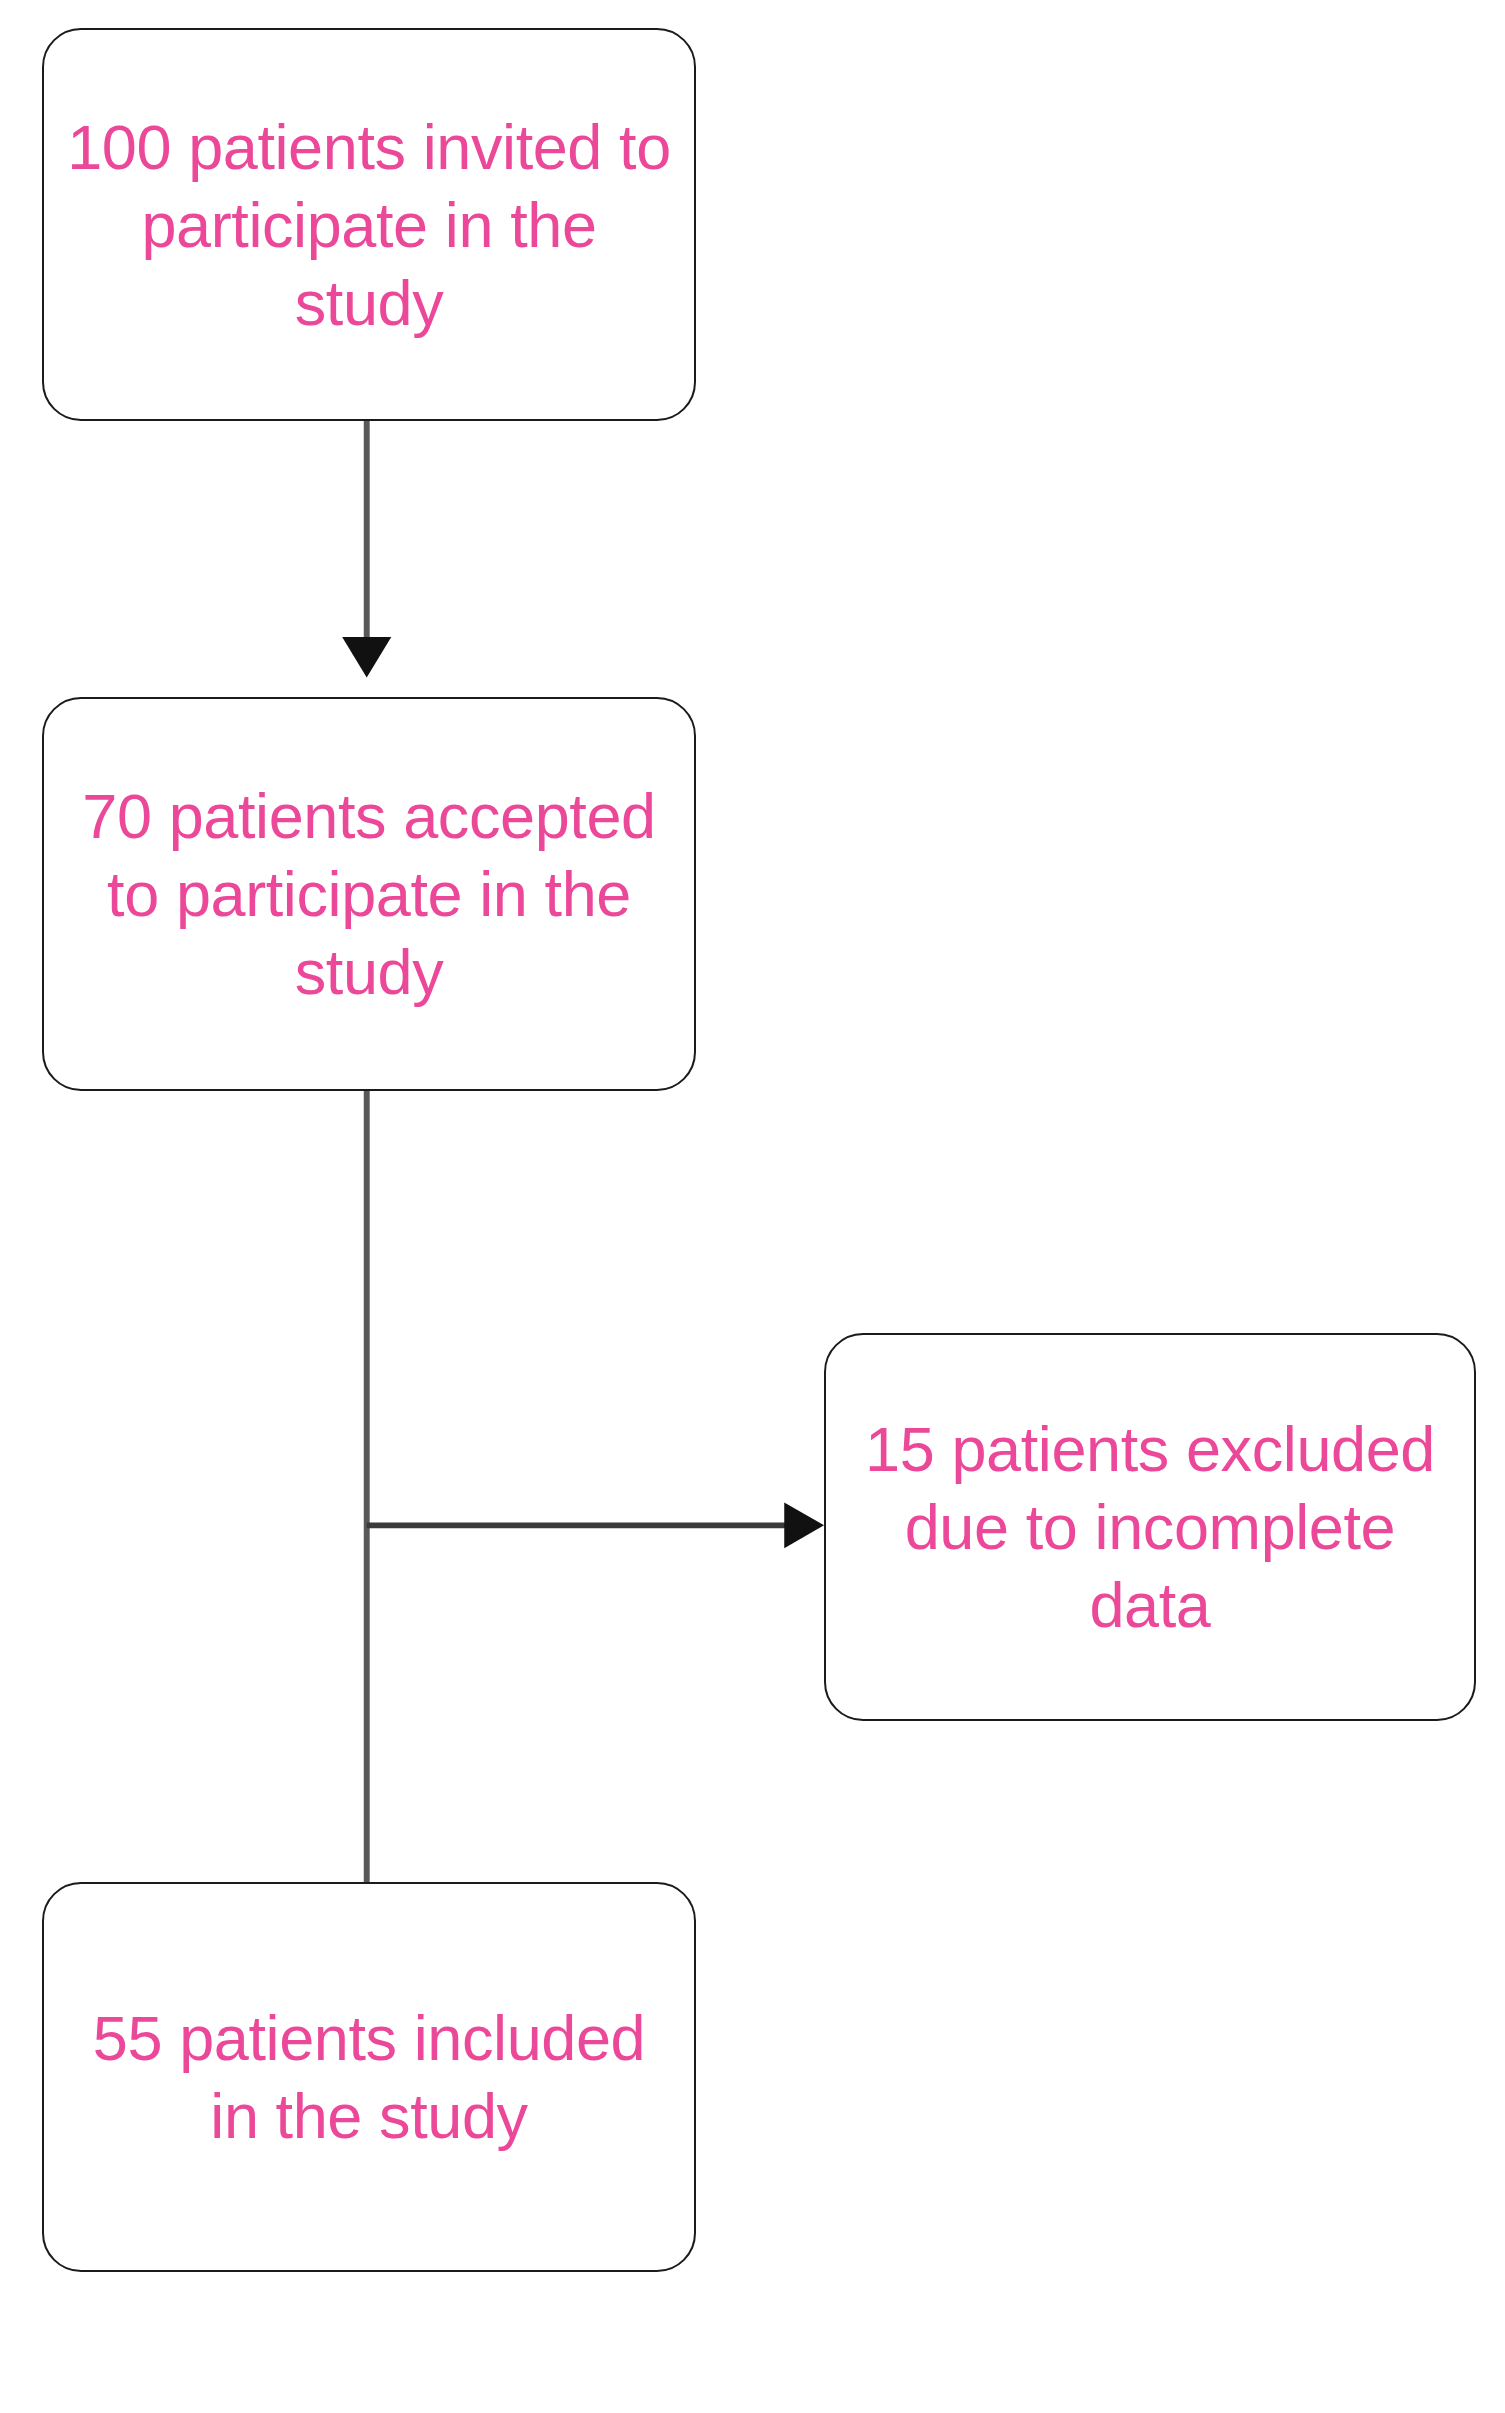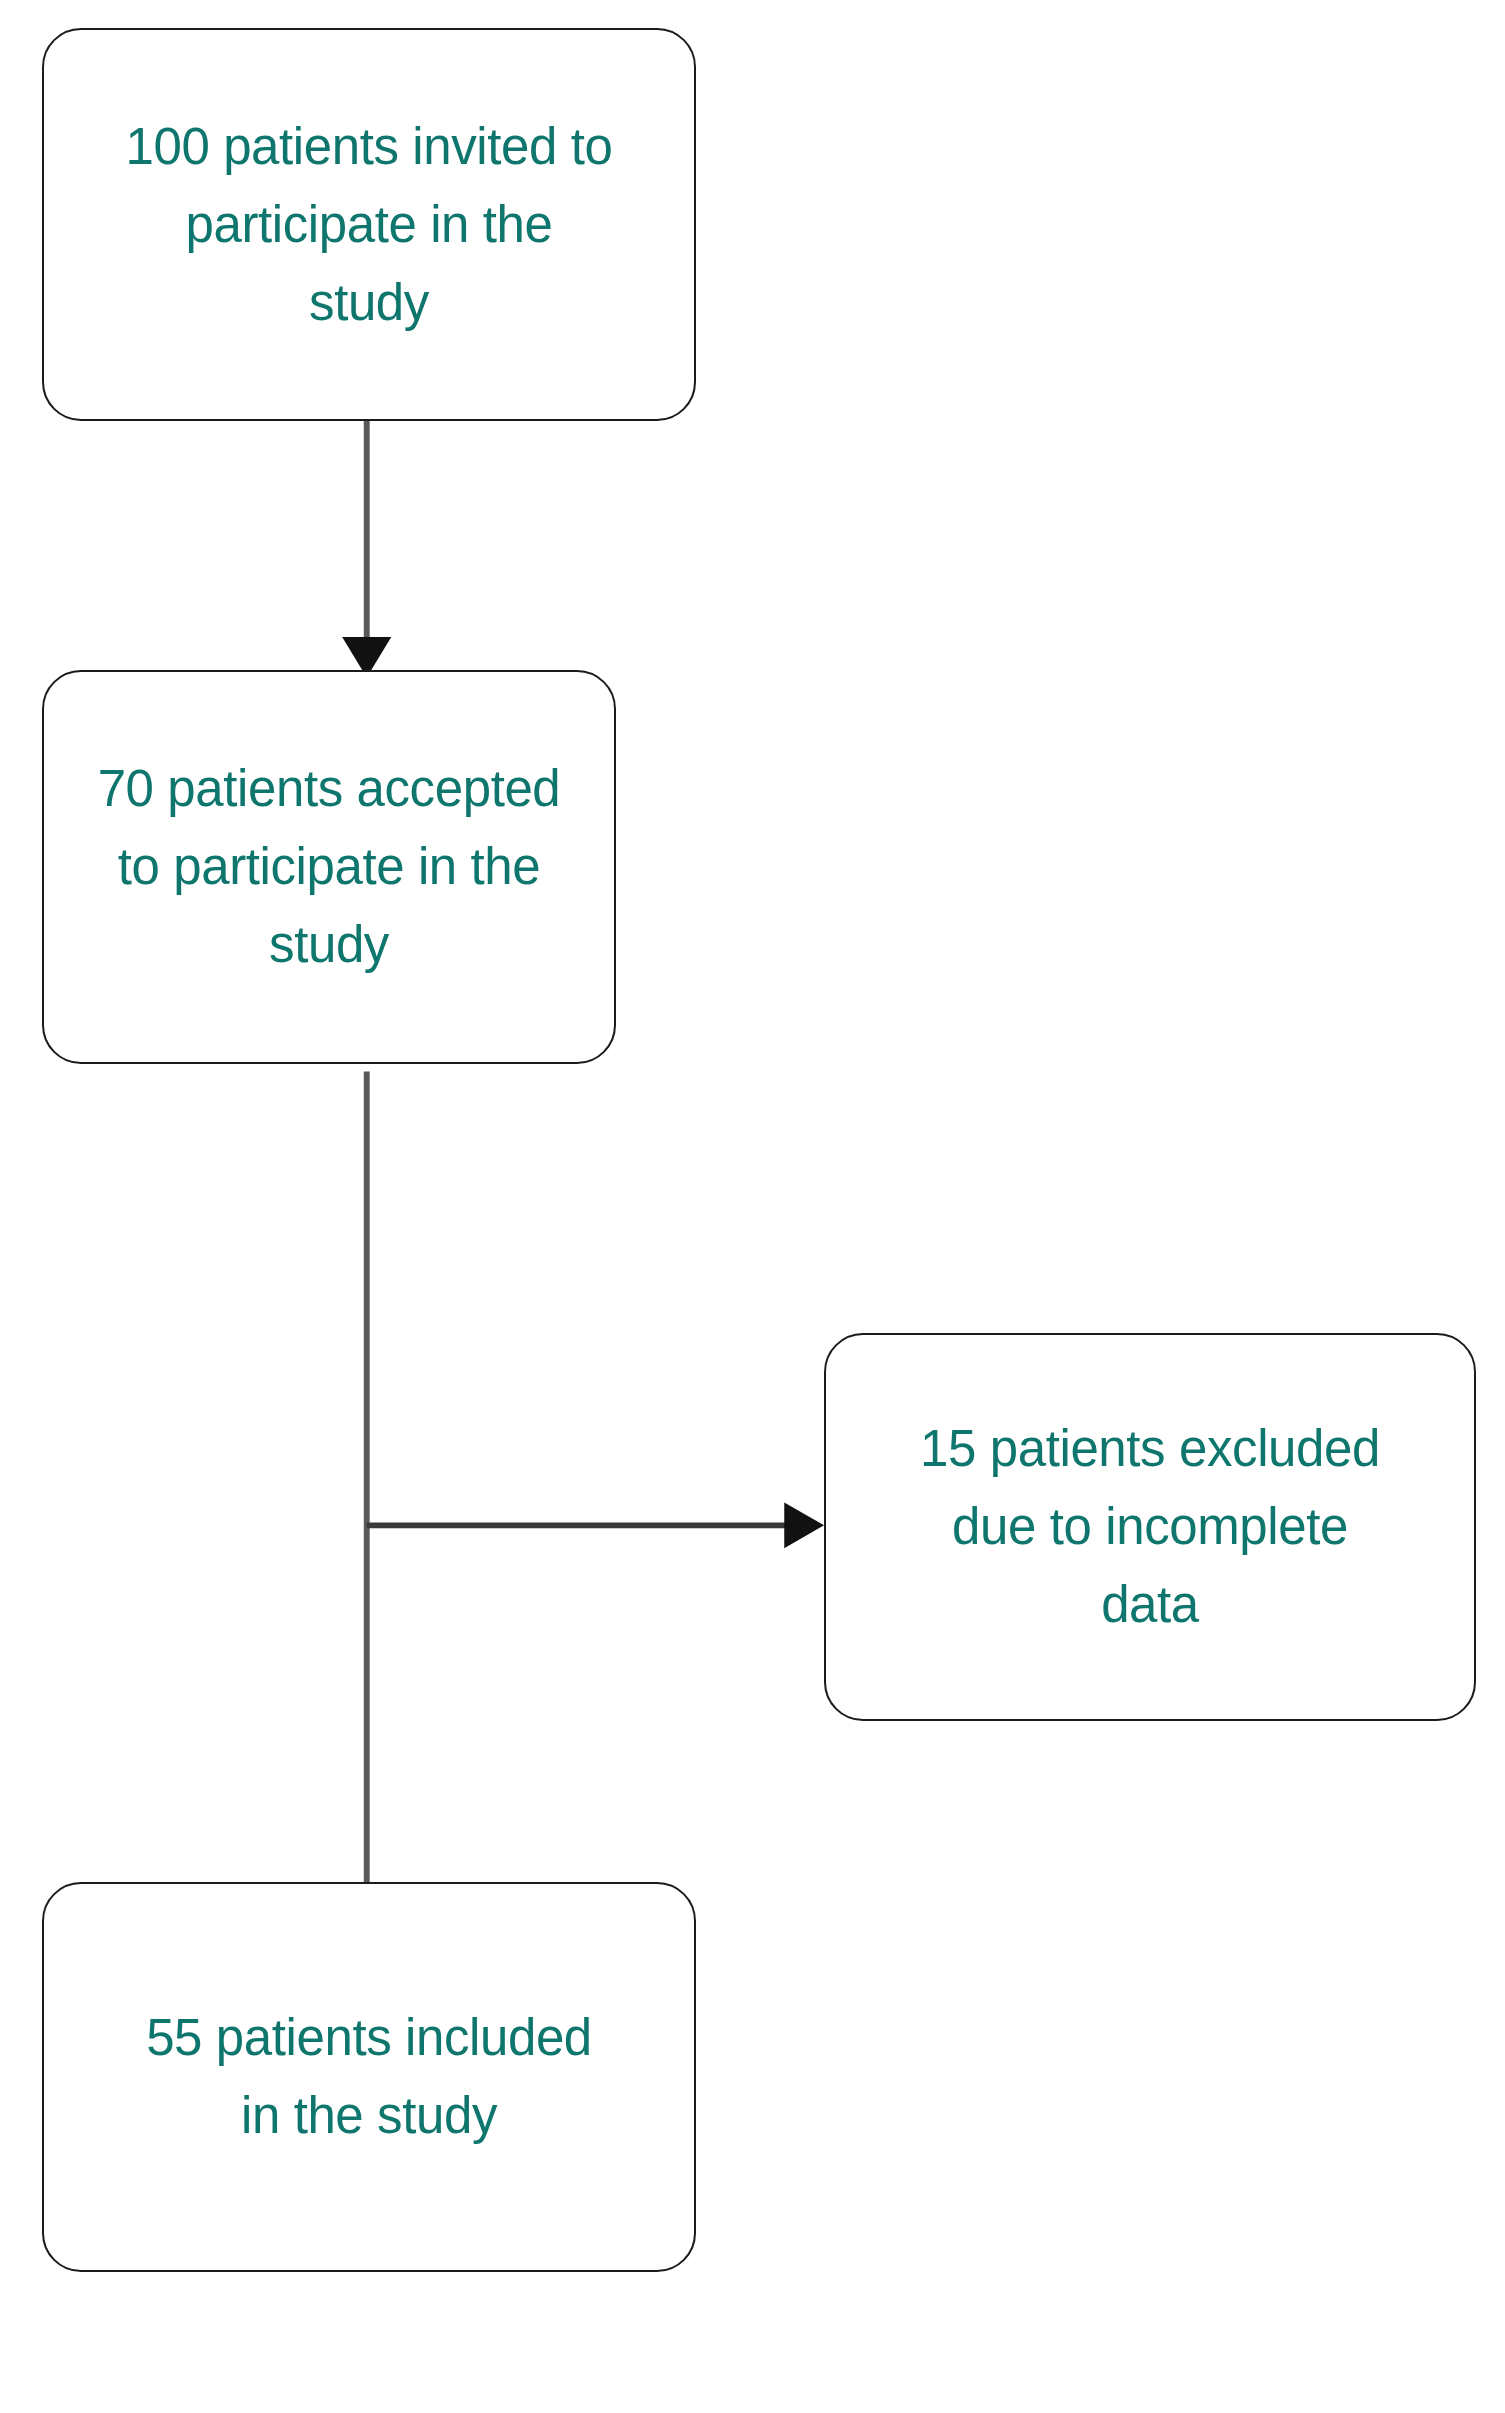--- a/index.html
+++ b/index.html
@@ -31,31 +31,31 @@
     box-sizing: border-box;
     background: #ffffff;
     border: 2.5px solid #1b1b1b;
     border-radius: 39px;
     display: flex;
     align-items: center;
     justify-content: center;
     text-align: center;
   }
   .node-label {
-    color: #0f766e;
+    color: #ec4899;
     font-family: "Liberation Sans", sans-serif;
-    font-size: 51px;
+    font-size: 63px;
     line-height: 78px;
     letter-spacing: -0.4px;
     white-space: pre-line;
     padding: 0 13.6px;
   }
   
   #node-invited   { left: 42px;  top: 28px;   width: 654px; height: 393px; }
-  #node-accepted  { left: 42px;  top: 670px;  width: 574px; height: 394px; }
+  #node-accepted  { left: 42px;  top: 697px;  width: 654px; height: 394px; }
   #node-excluded  { left: 824px; top: 1333px; width: 652px; height: 388px; }
   #node-included  { left: 42px;  top: 1882px; width: 654px; height: 390px; }
 </style>
 </head>
 <body>
 
 <div id="canvas">
 
   <svg class="flow-svg" viewBox="0 0 1777 2849" aria-hidden="true">
 

